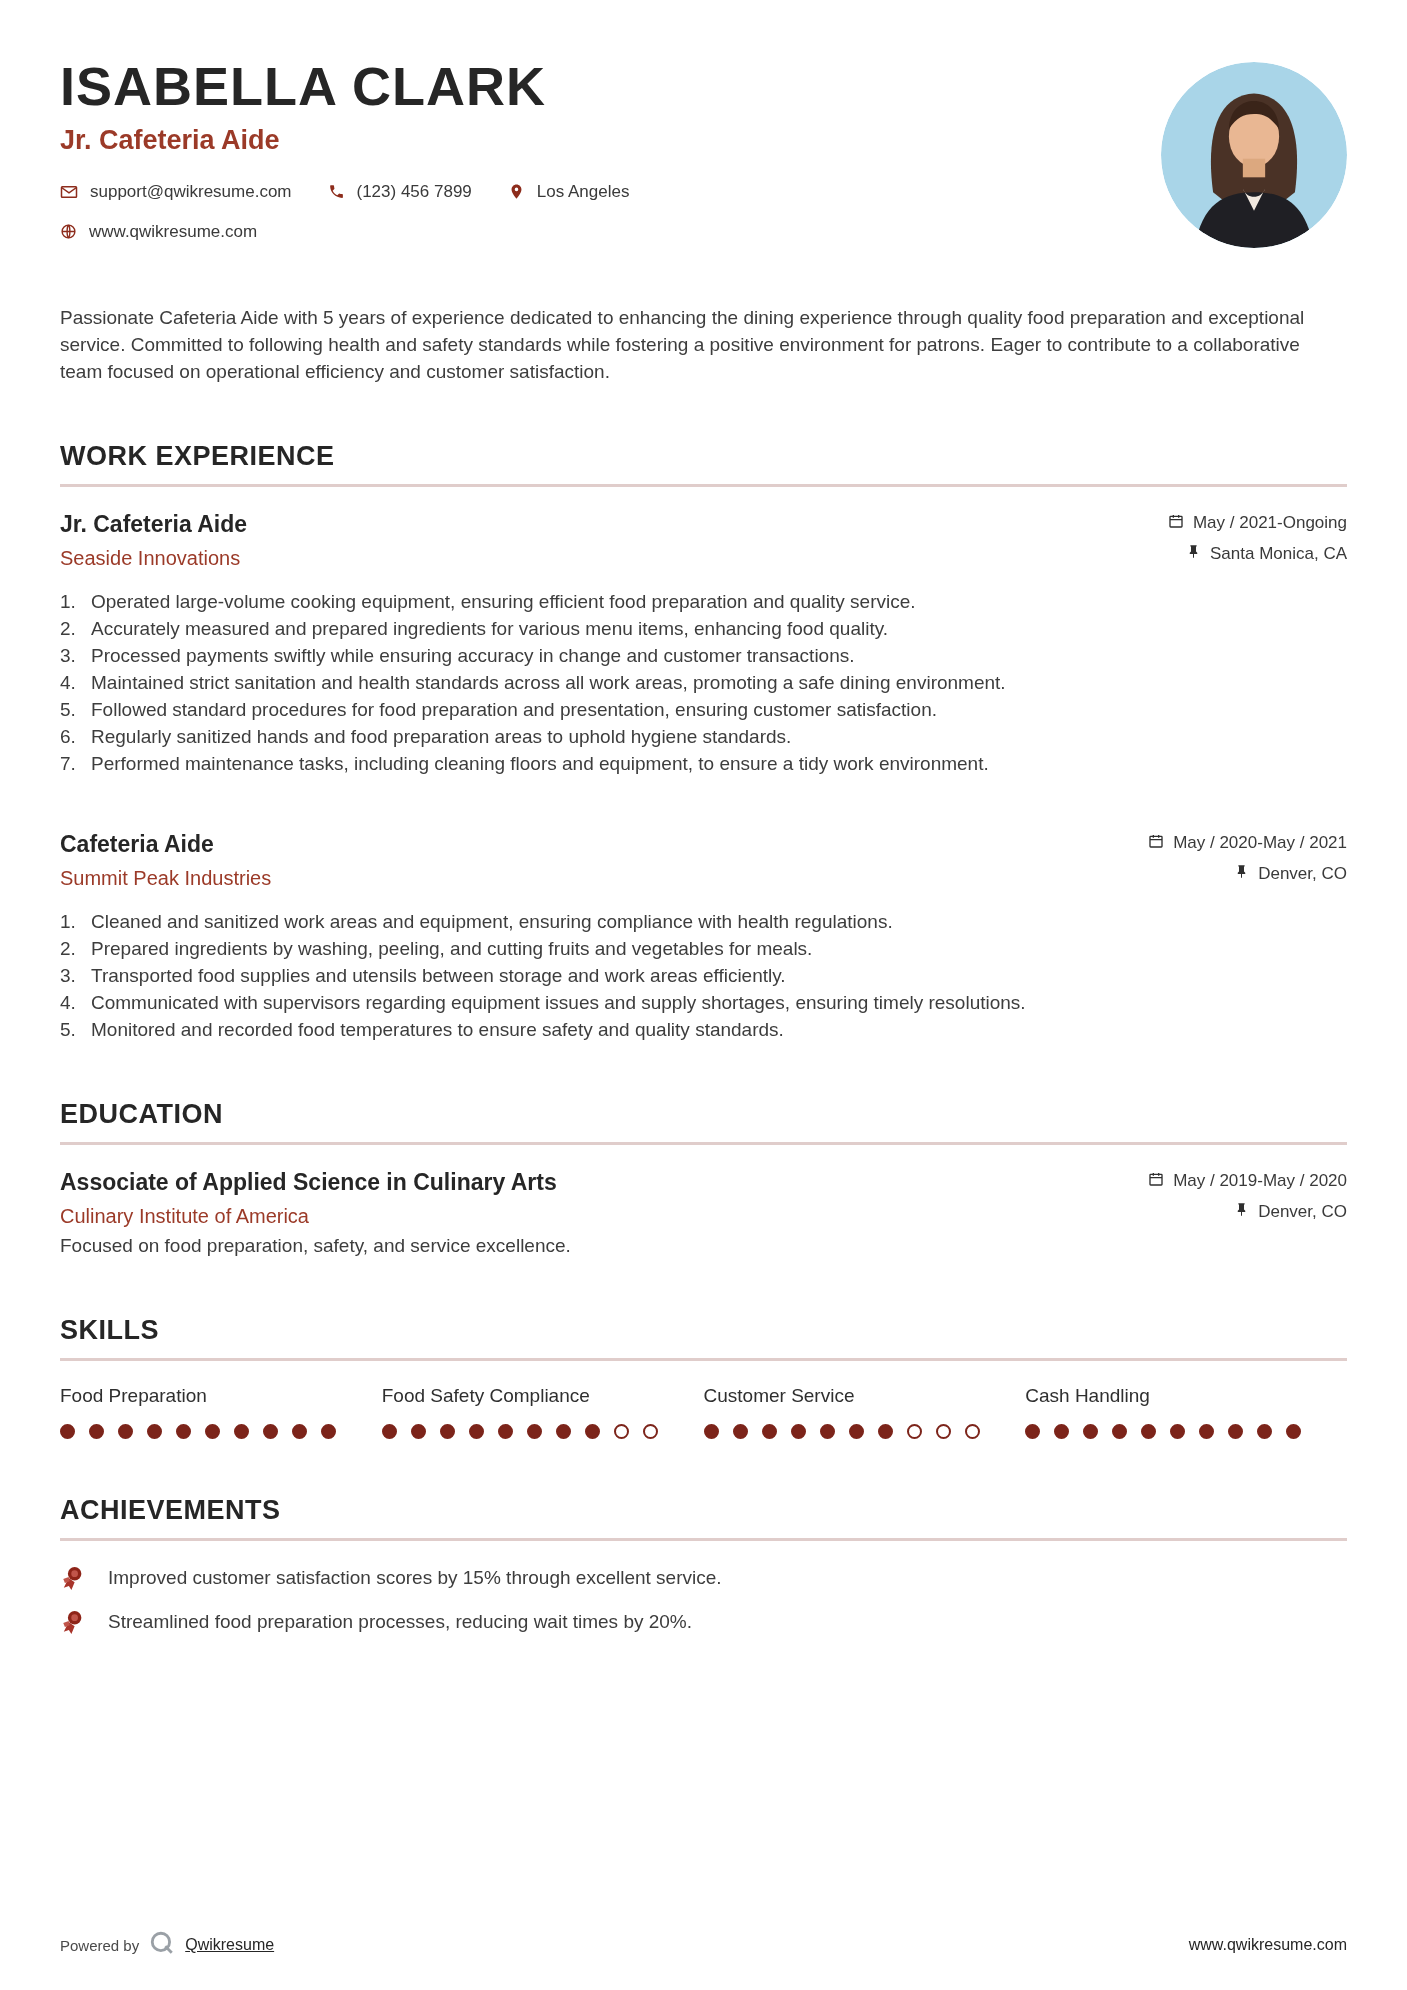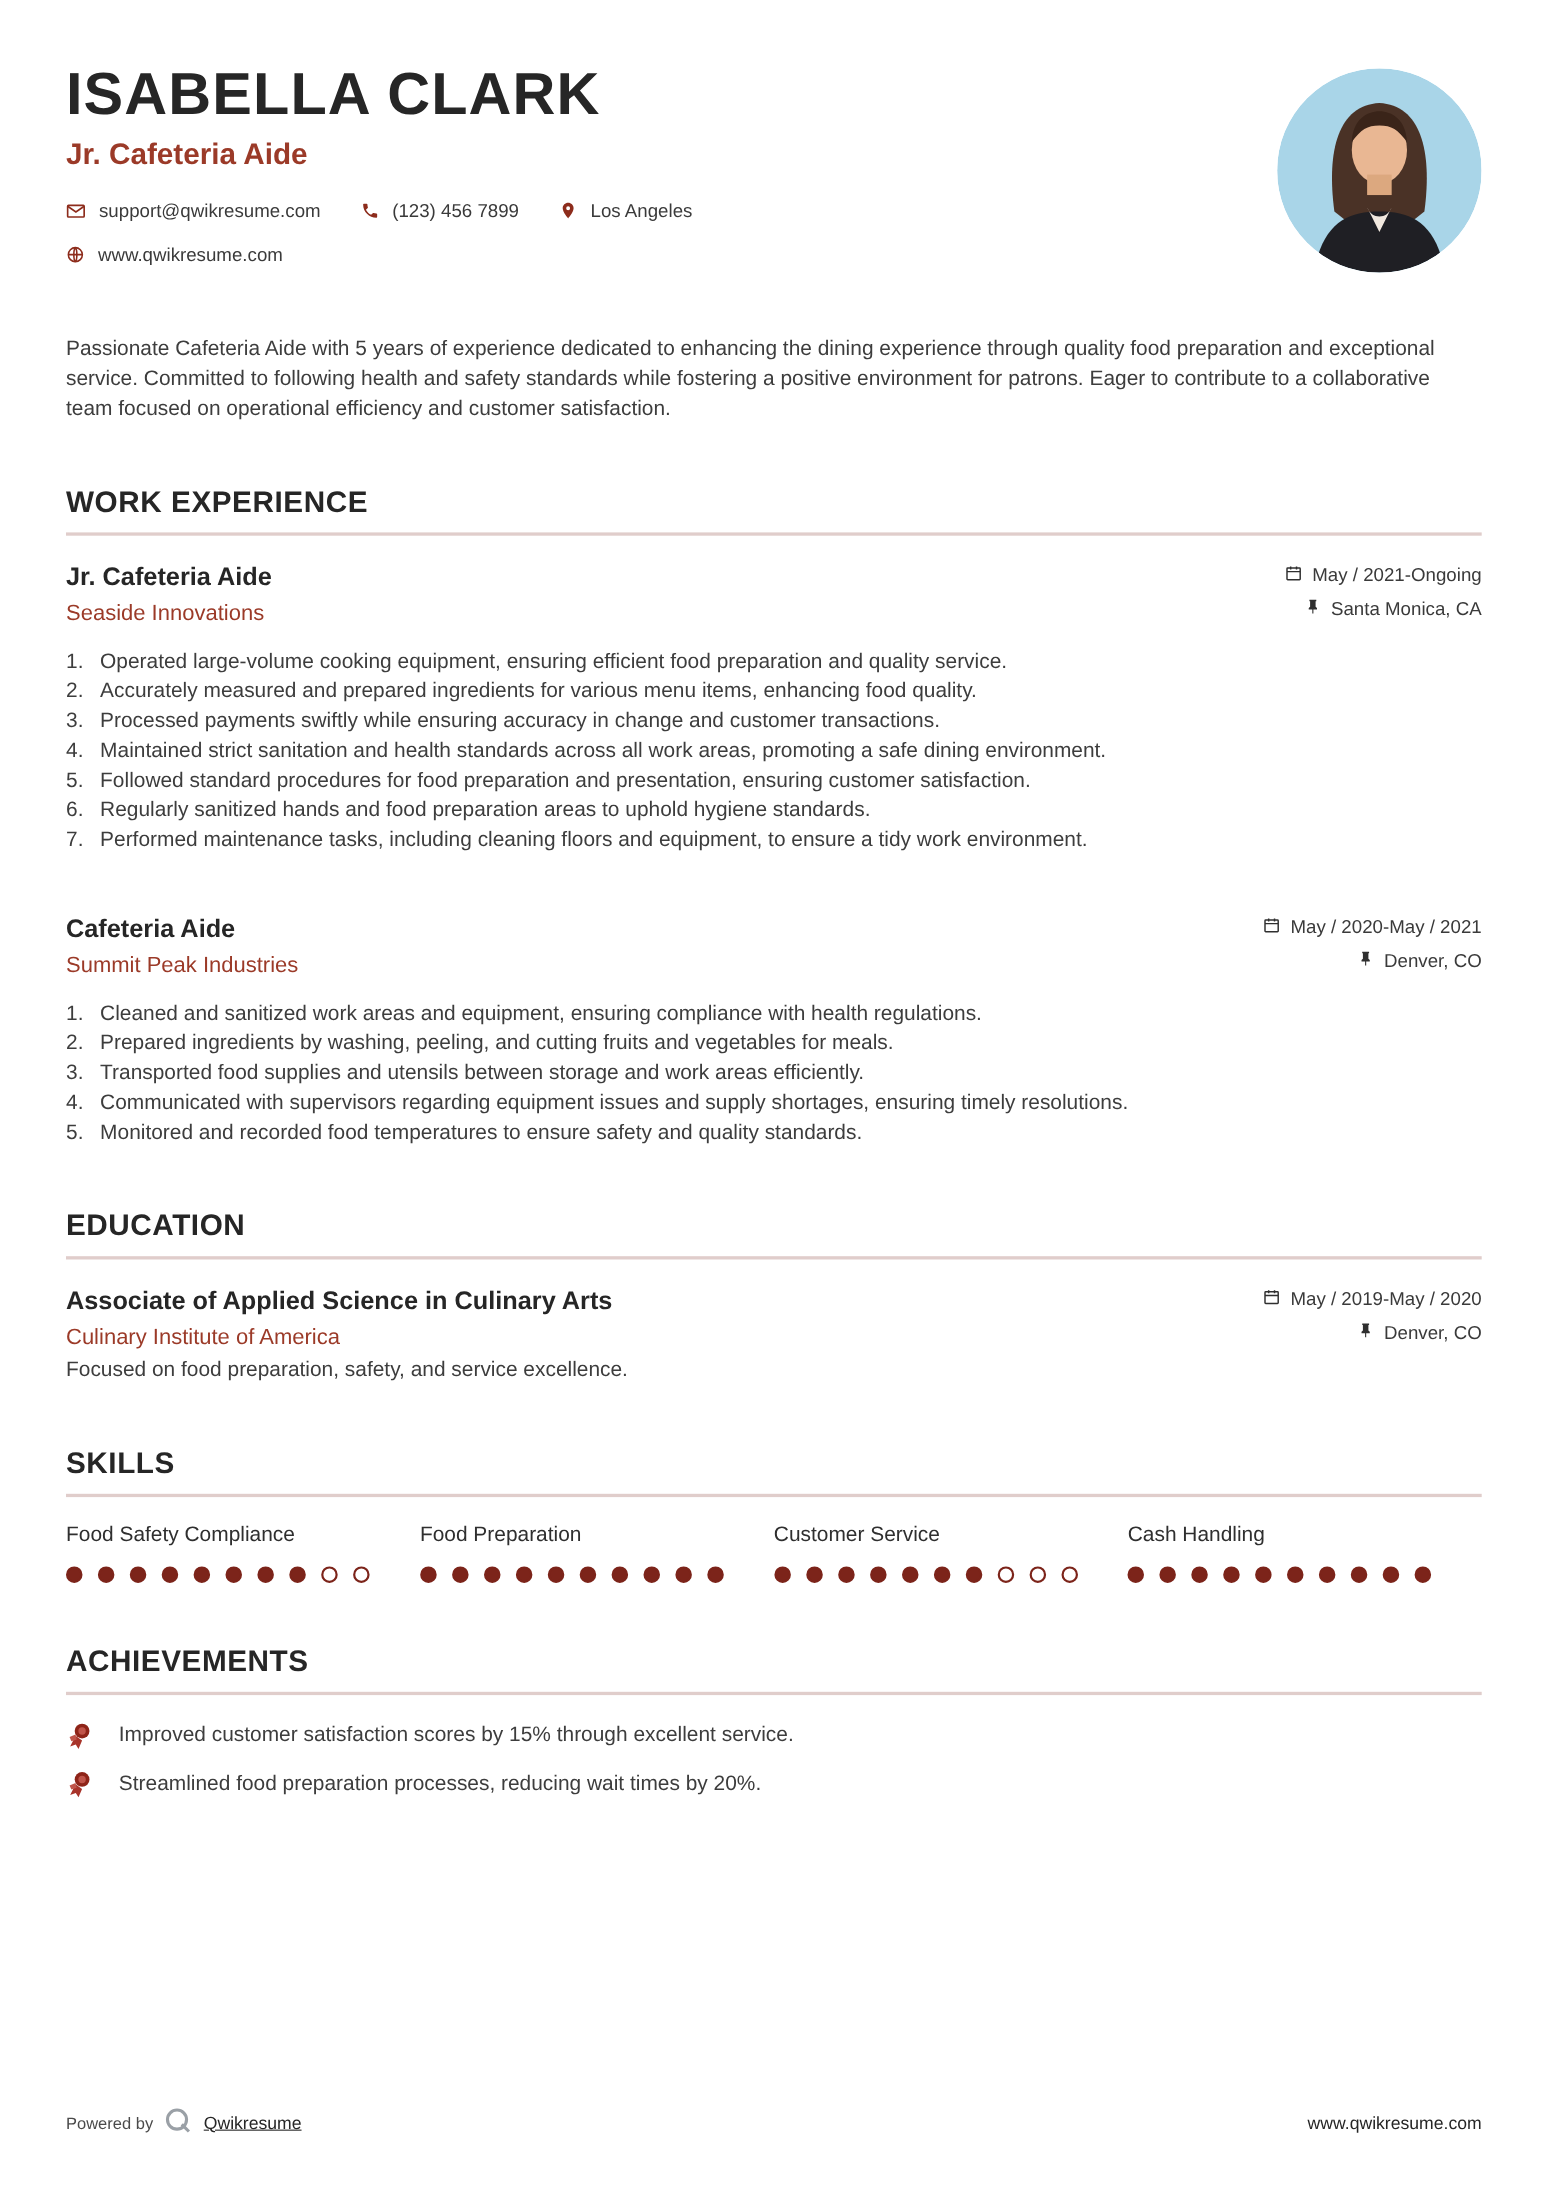--- a/index.html
+++ b/index.html
@@ -57,21 +57,21 @@
   .dot.filled { background: #7c241a; }
 
   
   .ach-item { display: flex; align-items: center; gap: 22px; }
   .ach-item + .ach-item { margin-top: 18px; }
   .ach-icon { display: inline-flex; flex: 0 0 auto; }
   .ach-text { font-size: 19px; color: #3d3d3d; }
 
   
   .footer {
-    position: absolute; left: 60px; right: 60px; bottom: 44px;
+    position: absolute; left: 60px; right: 60px; bottom: 30px;
     display: flex; justify-content: space-between; align-items: center;
   }
   .footer-left { display: flex; align-items: center; gap: 10px; }
   .powered { font-size: 15px; color: #4a4a4a; }
   .brand { font-size: 16px; color: #262626; text-decoration: underline; cursor: pointer; }
   .footer-url { font-size: 16px; color: #262626; }
 </style>
 </head>
 <body>
 
@@ -258,47 +258,47 @@
       </div>
       <div class="edu-note">Focused on food preparation, safety, and service excellence.</div>
     </div>
   </div>
 
   <div class="section">
     <h2>SKILLS</h2>
     <div class="section-body">
       <div class="skills-row">
           <div class="skill">
+            <div class="skill-name">Food Preparation</div>
+            <div class="skill-dots">
+              <span class="dot filled"></span>
+              <span class="dot filled"></span>
+              <span class="dot filled"></span>
+              <span class="dot filled"></span>
+              <span class="dot filled"></span>
+              <span class="dot filled"></span>
+              <span class="dot filled"></span>
+              <span class="dot filled"></span>
+              <span class="dot filled"></span>
+              <span class="dot filled"></span>
+            </div>
+          </div>
+          <div class="skill">
             <div class="skill-name">Food Safety Compliance</div>
             <div class="skill-dots">
               <span class="dot filled"></span>
               <span class="dot filled"></span>
               <span class="dot filled"></span>
               <span class="dot filled"></span>
               <span class="dot filled"></span>
               <span class="dot filled"></span>
               <span class="dot filled"></span>
               <span class="dot filled"></span>
               <span class="dot"></span>
               <span class="dot"></span>
-            </div>
-          </div>
-          <div class="skill">
-            <div class="skill-name">Food Preparation</div>
-            <div class="skill-dots">
-              <span class="dot filled"></span>
-              <span class="dot filled"></span>
-              <span class="dot filled"></span>
-              <span class="dot filled"></span>
-              <span class="dot filled"></span>
-              <span class="dot filled"></span>
-              <span class="dot filled"></span>
-              <span class="dot filled"></span>
-              <span class="dot filled"></span>
-              <span class="dot filled"></span>
             </div>
           </div>
           <div class="skill">
             <div class="skill-name">Customer Service</div>
             <div class="skill-dots">
               <span class="dot filled"></span>
               <span class="dot filled"></span>
               <span class="dot filled"></span>
               <span class="dot filled"></span>
               <span class="dot filled"></span>

